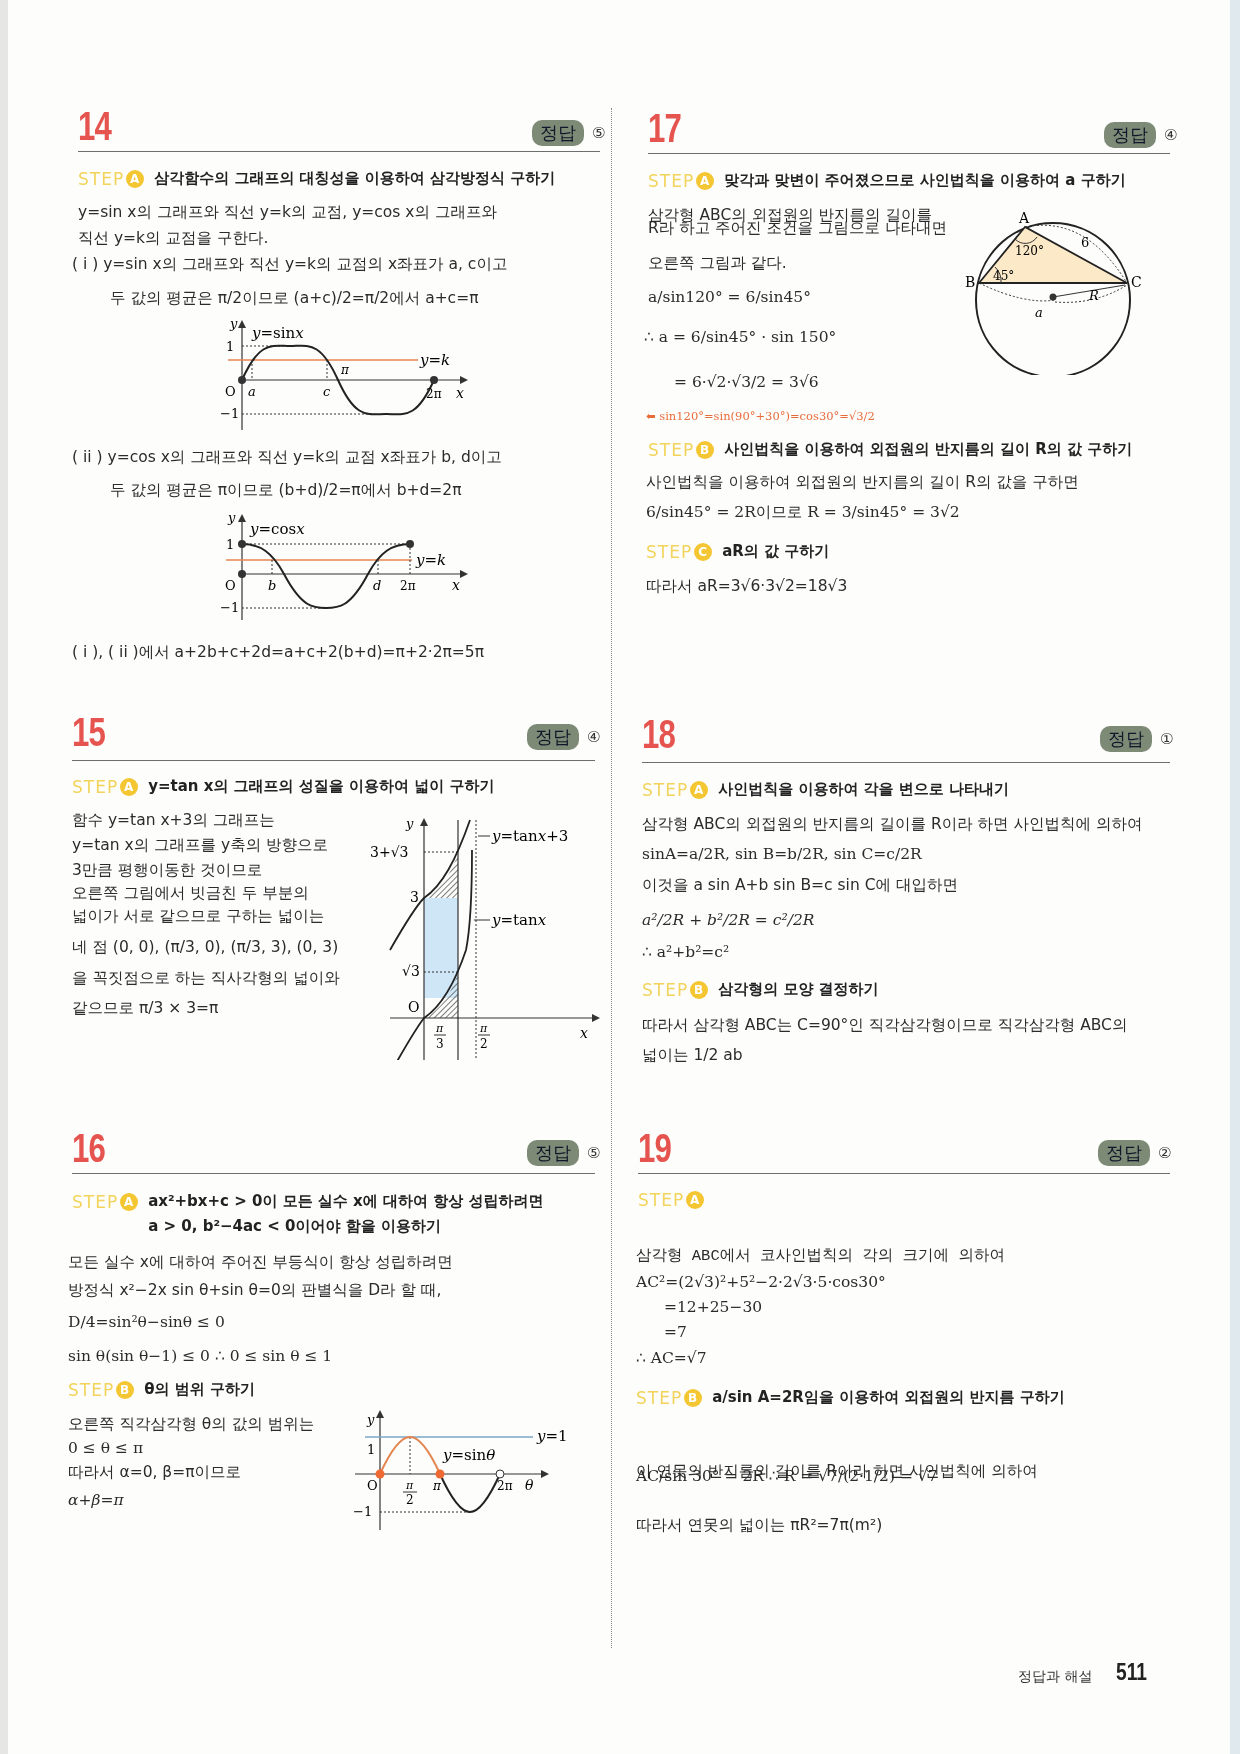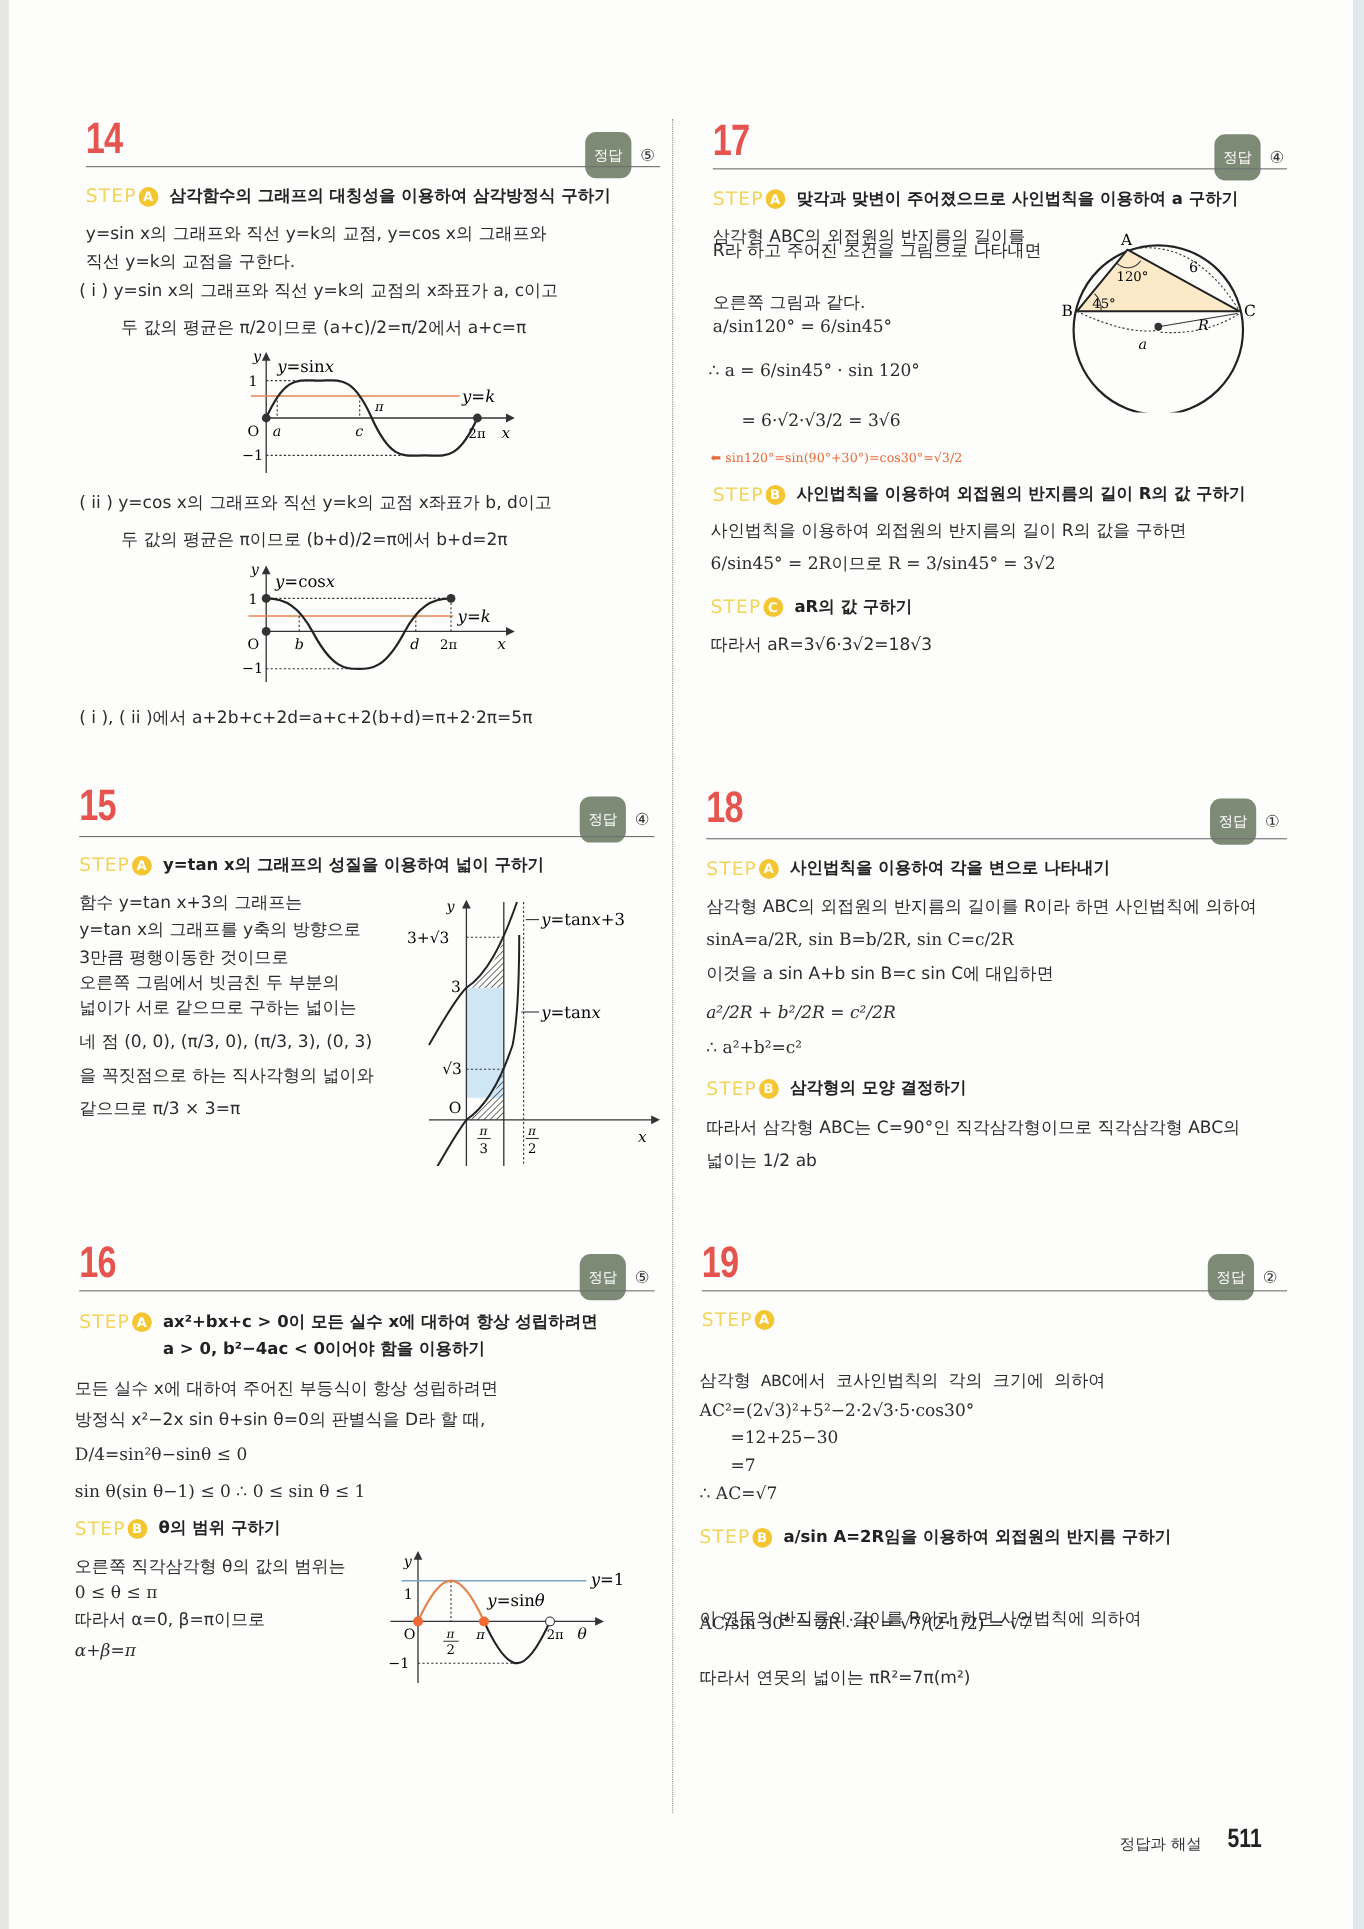--- a/index.html
+++ b/index.html
@@ -6,21 +6,21 @@
   body { width:1240px; height:1754px; background:#fdfdfc; position:relative; overflow:hidden;
          font-family:"DejaVu Sans", sans-serif; color:#2a2a2a; }
   .edge-left { position:absolute; left:0; top:0; width:8px; height:1754px; background:#e6e6e4; }
   .edge-right { position:absolute; right:0; top:0; width:10px; height:1754px; background:#dfe9ee; }
   .divider { position:absolute; left:611px; top:108px; height:1540px; border-left:1.5px dotted #8a8a8a; }
   .prob { position:absolute; }
   .pnum { font-family:"Liberation Sans", sans-serif; font-weight:bold; font-size:40px; color:#e5544f;
           transform:scaleX(0.78); transform-origin:left; letter-spacing:-1px; line-height:44px; }
   .hrule { position:absolute; height:0; border-top:1.5px solid #6e6e6e; }
   .ans { position:absolute; display:flex; align-items:center; gap:8px; }
-  .ans-pill { background:#7d8a76; color:#ffffff; font-size:13px; border-radius:10px; padding:12px 8px; }
+  .ans-pill { background:#7d8a76; color:#0f172a; font-size:18px; border-radius:10px; padding:1px 8px; }
   .ans-val { font-size:15px; color:#333; }
   .step { position:absolute; display:flex; align-items:flex-start; gap:10px; font-size:15px; font-weight:bold; color:#222; }
   .step-tag { display:flex; align-items:center; gap:2px; color:#f2d45c; font-weight:normal; font-size:17px; letter-spacing:1px; white-space:nowrap; }
   .step-circle { display:inline-flex; width:18px; height:18px; border-radius:50%; background:#f4c632; color:#fff;
                  font-size:12px; font-weight:bold; align-items:center; justify-content:center; }
   .txt { position:absolute; font-size:15.5px; line-height:25px; white-space:nowrap; color:#2b2b2b; }
   .m { font-family:"DejaVu Serif", serif; }
   .i { font-style:italic; }
   .note { position:absolute; font-size:11.5px; color:#e86b3a; font-family:"DejaVu Serif", serif; white-space:nowrap; }
   .footer { position:absolute; left:1018px; top:1658px; display:flex; align-items:flex-end; gap:24px; }
@@ -250,23 +250,23 @@
 
   <div class="step" style="left:648px;top:171px;">
     <span class="step-tag">
         <span>STEP</span>
         <span class="step-circle">A</span>
       </span>
     <span>맞각과 맞변이 주어졌으므로 사인법칙을 이용하여 a 구하기</span>
   </div>
   <div class="txt" style="left:648px;top:203px;">삼각형 ABC의 외접원의 반지름의 길이를</div>
   <div class="txt" style="left:648px;top:216px;">R라 하고 주어진 조건을 그림으로 나타내면</div>
-  <div class="txt" style="left:648px;top:251px;margin-top:12px;">오른쪽 그림과 같다.</div>
+  <div class="txt" style="left:648px;top:251px;">오른쪽 그림과 같다.</div>
   <div class="txt m" style="left:648px;top:285px;">a/sin120° = 6/sin45°</div>
-  <div class="txt m" style="left:644px;top:325px;">∴ a = 6/sin45° · sin 120°</div>
+  <div class="txt m" style="left:644px;top:325px;">∴ a = 6/sin45° · sin 150°</div>
   <div class="txt m" style="left:674px;top:370px;">= 6·√2·√3/2 = 3√6</div>
   <div class="note" style="left:646px;top:409px;">⬅ sin120°=sin(90°+30°)=cos30°=√3/2</div>
 
   <svg style="position:absolute;left:965px;top:205px;" width="180" height="170">
     <circle cx="88" cy="95" r="77" fill="none" stroke="#222" stroke-width="2"></circle>
     <polygon points="60,22 14,78 162,78" fill="#fbe9c8"></polygon>
     <polygon points="60,22 14,78 162,78" fill="none" stroke="#222" stroke-width="1.8"></polygon>
     <path d="M60,22 Q120,10 162,78" fill="none" stroke="#333" stroke-dasharray="2,2"></path>
     <path d="M14,78 Q60,100 90,95" fill="none" stroke="#333" stroke-dasharray="2,2"></path>
     <line x1="88" y1="92" x2="160" y2="80" stroke="#333"></line>

